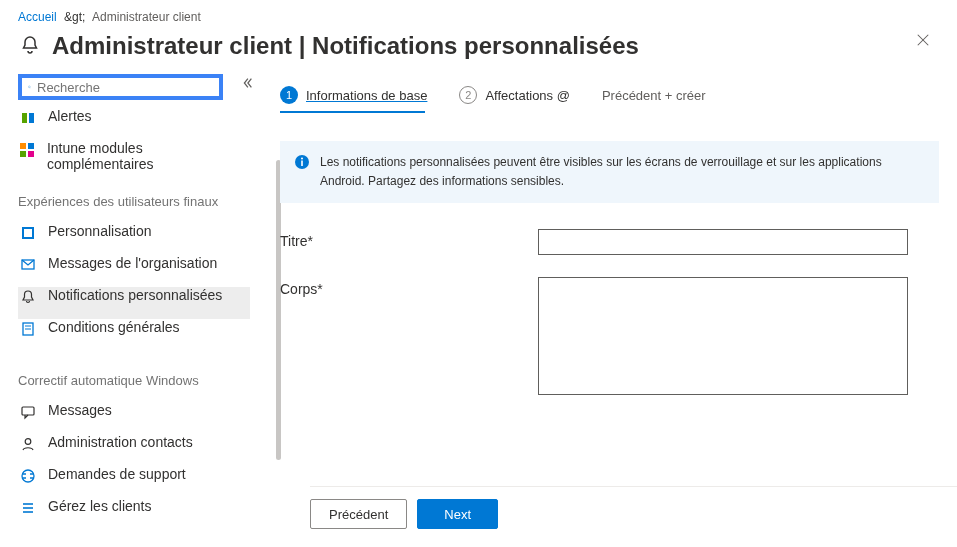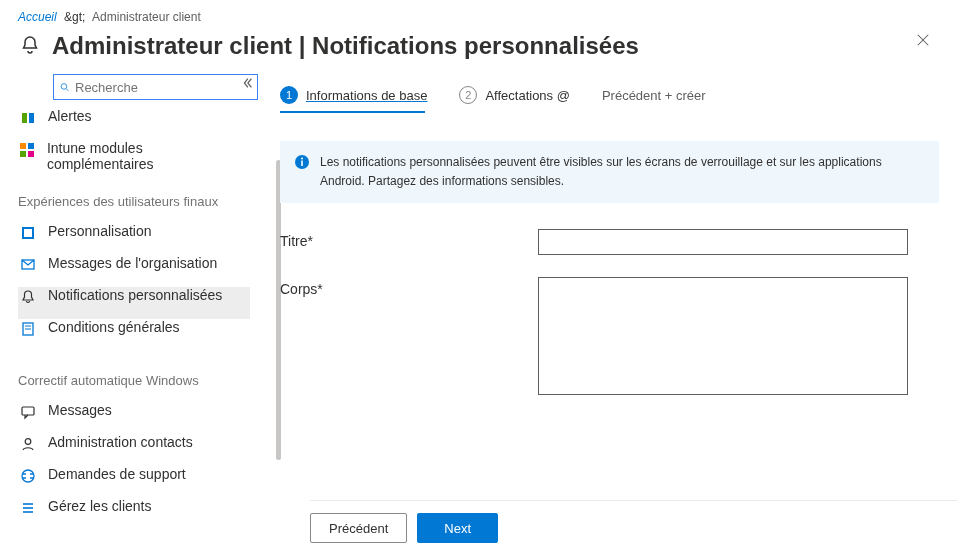--- a/index.html
+++ b/index.html
@@ -11,21 +11,21 @@
   .breadcrumb .current { color: #605e5c; }
 
   .header-row { display: flex; align-items: center; padding: 4px 18px 14px 18px; position: relative; }
   .header-icon { width: 24px; height: 24px; margin-right: 10px; display: inline-flex; }
   .header-title { font-size: 24px; font-weight: 600; color: #323130; }
   .close-btn { position: absolute; right: 22px; top: 0; width: 24px; height: 24px; display: flex; align-items: center; justify-content: center; cursor: pointer; color: #605e5c; }
 
   .body-row { display: flex; position: relative; height: calc(100% - 80px); }
 
   .sidebar { width: 250px; padding: 0 0 0 18px; position: relative; }
-  .search-wrap { display: flex; align-items: center; border: 1px solid #3b82f6; padding: 3px 6px; width: 205px; height: 26px; margin-left: 35px; }
+  .search-wrap { display: flex; align-items: center; border: 4px solid #3b82f6; padding: 3px 6px; width: 205px; height: 26px; }
   .search-wrap svg { width: 14px; height: 14px; margin-right: 6px; color: #605e5c; }
   .search-wrap input { border: none; outline: none; flex: 1; font-size: 13px; font-family: inherit; }
 
   .collapse-chev { position: absolute; left: 240px; top: 2px; width: 18px; height: 18px; color: #605e5c; cursor: pointer; }
 
   .nav-section-title { font-size: 13px; color: #737373; padding: 8px 0 6px 0; }
   .nav-list { list-style: none; margin: 8px 0 14px 0; }
   .nav-item { display: flex; align-items: flex-start; height: 32px; padding: 0 8px 0 0; cursor: pointer; position: relative; }
   .nav-item .nav-icon { width: 20px; height: 20px; margin-right: 10px; display: inline-flex; align-items: center; justify-content: center; }
   .nav-item.active { background: #ededed; }
@@ -53,30 +53,30 @@
   .info-banner .info-icon { width: 16px; height: 16px; flex: 0 0 16px; margin-right: 10px; margin-top: 1px; }
   .info-banner .info-text { line-height: 1.6; flex:1; }
   .info-banner .info-text-right { margin-left: 40px; white-space: nowrap; }
 
   .form-row { display: flex; align-items: flex-start; margin-bottom: 22px; }
   .form-label { width: 258px; font-size: 14px; color: #323130; padding-top: 4px; }
   .form-input-wrap { flex: 1; }
   .form-input-wrap input[type=text] { width: 370px; height: 26px; border: 1px solid #605e5c; padding: 2px 6px; font-family: inherit; font-size: 13px; }
   .form-input-wrap textarea { width: 370px; height: 118px; border: 1px solid #605e5c; padding: 4px 6px; font-family: inherit; font-size: 13px; resize: none; }
 
-  .footer-bar { position: absolute; left: 310px; right: 0; bottom: 4px; border-top: 1px solid #edebe9; padding-top: 12px; display: flex; gap: 10px; }
+  .footer-bar { position: absolute; left: 310px; right: 0; bottom: 18px; border-top: 1px solid #edebe9; padding-top: 12px; display: flex; gap: 10px; }
   .btn { height: 30px; padding: 0 18px; font-size: 13px; font-family: inherit; border-radius: 2px; cursor: pointer; }
   .btn-secondary { background: #fff; border: 1px solid #8a8886; color: #323130; }
   .btn-primary { background: #0078d4; border: 1px solid #0078d4; color: #fff; padding: 0 26px; }
 </style>
 </head>
 <body>
 
 <div class="breadcrumb">
-  <a style="color:#0078d4; text-decoration:none; cursor:pointer;font-style:italic;">Accueil</a>
+  <a style="color:#0078d4; text-decoration:none; cursor:pointer;">Accueil</a>
   <span class="sep">&amp;gt;</span>
   <span class="current">Administrateur client</span>
 </div>
 
 <div class="header-row">
   <span class="header-icon">
     <svg viewBox="0 0 24 24" fill="none" stroke="#323130" stroke-width="1.5">
       <path d="M12 3a5 5 0 0 0-5 5v3l-1.5 3h13L17 11V8a5 5 0 0 0-5-5z"></path>
       <path d="M10 17a2 2 0 0 0 4 0"></path>
     </svg>

